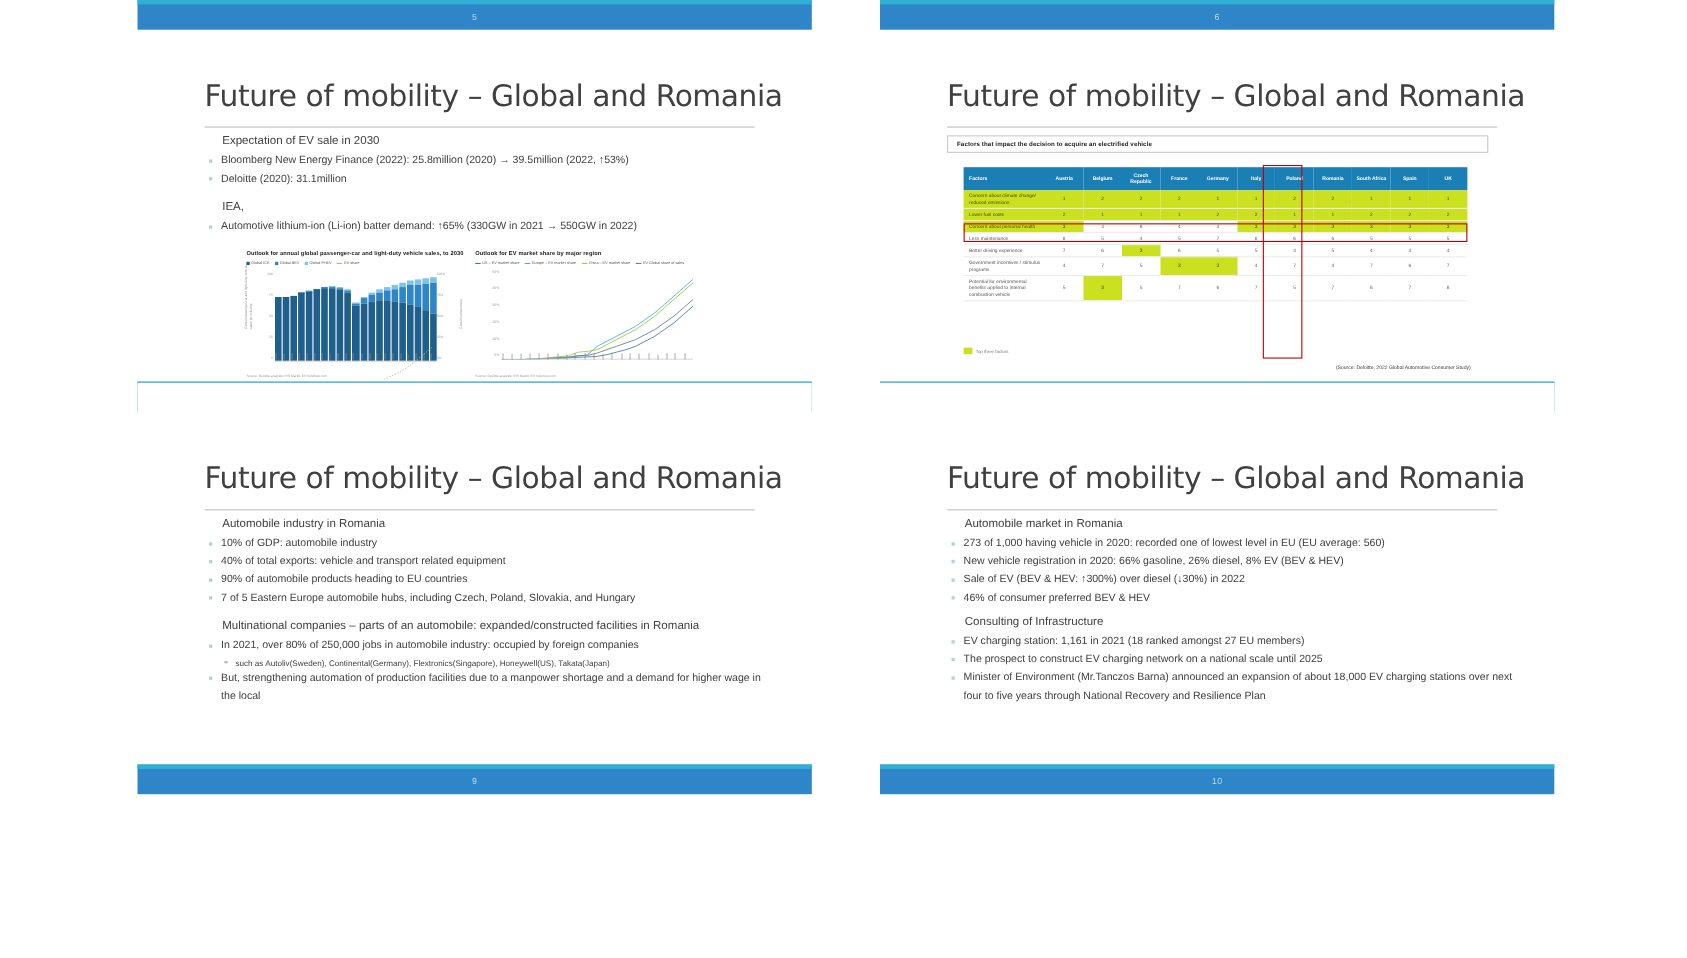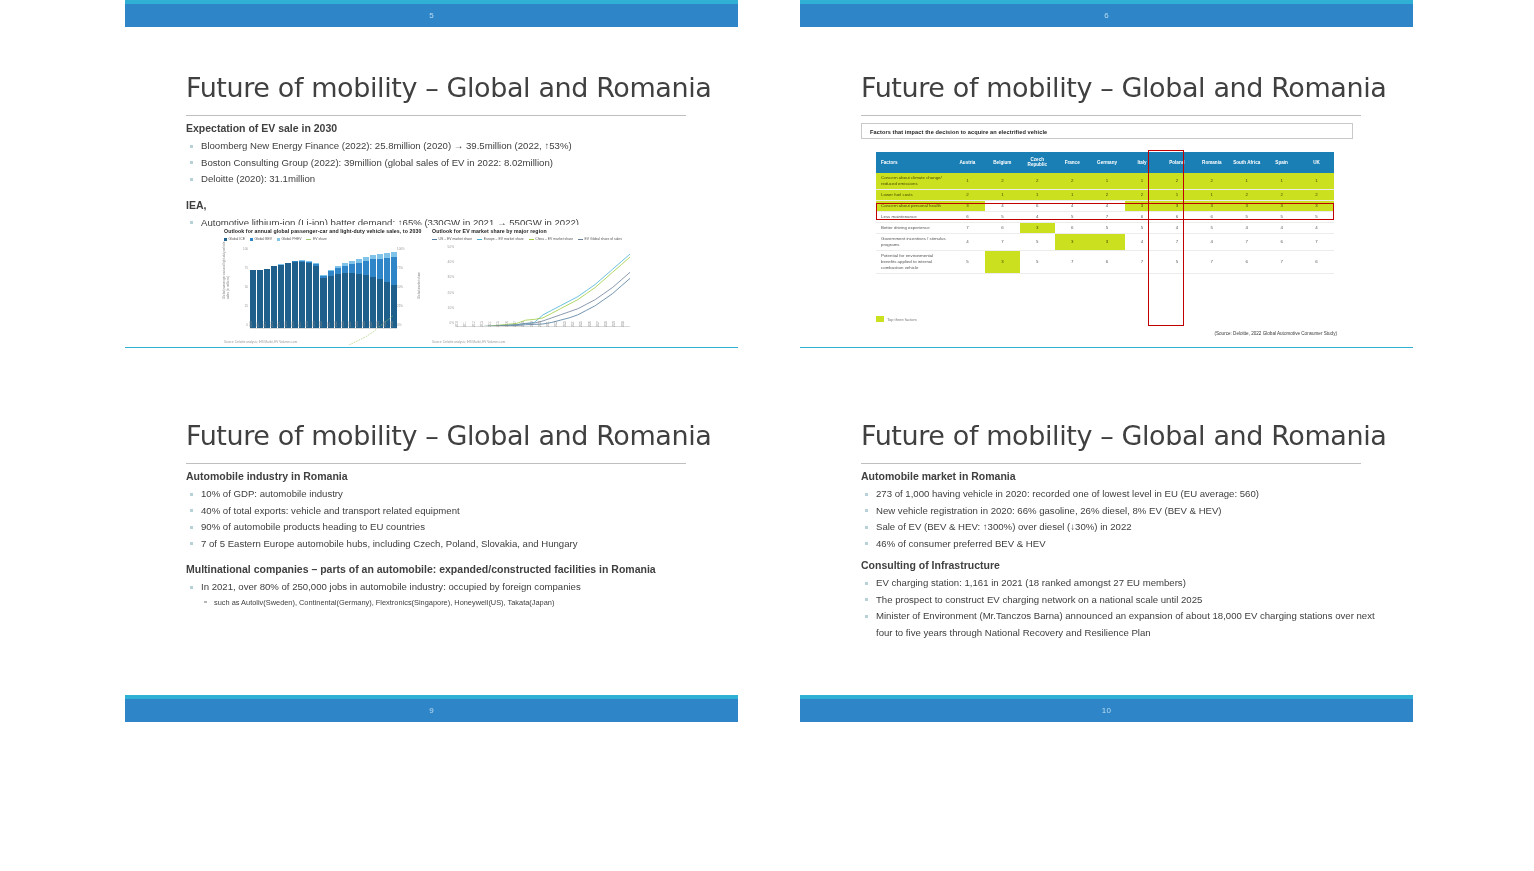--- a/index.html
+++ b/index.html
@@ -41,21 +41,21 @@
     font-family:"DejaVu Sans", sans-serif;
   }
   .slide.s6 .title, .slide.s8 .title{ left:61px; }
   .titlerule{
     position:absolute; left:61px; top:115px; width:500px; height:1px;
     background:#bfbfbf;
   }
 
   
   .body{ position:absolute; left:61px; top:121px; width:520px; }
-  .lvl0{ font-size:10.5px; color:#404040; margin:0 0 2px 0; line-height:15px;font-weight:bold; }
+  .lvl0{ font-size:10.5px; color:#404040; margin:0 0 2px 16px; line-height:15px; }
   .lvl1{ font-size:9.6px; color:#404040; line-height:16.5px; position:relative;
          padding-left:15px; }
   .lvl1::before{
     content:""; position:absolute; left:4px; top:6.5px;
     width:3px; height:3px; background:#9dc3c8; opacity:.75;
   }
   .lvl2{ font-size:7.4px; color:#404040; line-height:13px; position:relative;
          padding-left:28px; }
   .lvl2::before{
     content:""; position:absolute; left:18px; top:5px;
@@ -168,21 +168,20 @@
     <div class="bluebar top">
       <div class="slidenum">5</div>
     </div>
 
     <div class="title">Future of mobility – Global and Romania</div>
     <div class="titlerule"></div>
 
     <div class="body">
       <div class="lvl0">Expectation of EV sale in 2030</div>
       <div class="lvl1">Bloomberg New Energy Finance (2022):  25.8million (2020) → 39.5million (2022, ↑53%)</div>
-      <div class="lvl1">Boston Consulting Group (2022): 39million (global sales of EV in 2022: 8.02million)</div>
       <div class="lvl1">Deloitte (2020): 31.1million</div>
       <div class="gap"></div>
       <div class="lvl0">IEA,</div>
       <div class="lvl1">Automotive lithium-ion (Li-ion) batter demand: ↑65% (330GW in 2021 → 550GW in 2022)</div>
     </div>
 
     <div class="figwrap">
 
       <div class="fig figA hidden-overflow">
         <div class="figtitle">Outlook for annual global passenger-car and light-duty vehicle sales, to 2030</div>
@@ -578,20 +577,21 @@
     <div class="body">
       <div class="lvl0">Automobile industry in Romania</div>
       <div class="lvl1">10% of GDP: automobile industry</div>
       <div class="lvl1">40% of total exports: vehicle and transport related equipment</div>
       <div class="lvl1">90% of automobile products heading to EU countries</div>
       <div class="lvl1">7 of 5 Eastern Europe automobile hubs, including Czech,  Poland, Slovakia, and Hungary</div>
       <div class="gap"></div>
       <div class="lvl0">Multinational companies – parts of an automobile: expanded/constructed facilities in Romania</div>
       <div class="lvl1">In 2021, over 80% of 250,000 jobs in automobile industry: occupied by foreign companies</div>
       <div class="lvl2">such as Autoliv(Sweden), Continental(Germany), Flextronics(Singapore), Honeywell(US), Takata(Japan)</div>
+      <div class="lvl1">But, strengthening automation of production facilities due to a manpower shortage and a demand for higher wage in the local</div>
     </div>
 
     <div class="bluebar bottom">
       <div class="slidenum">9</div>
     </div>
   </div>
 
   <div class="slide s8">
     <div class="title">Future of mobility – Global and Romania</div>
     <div class="titlerule"></div>

